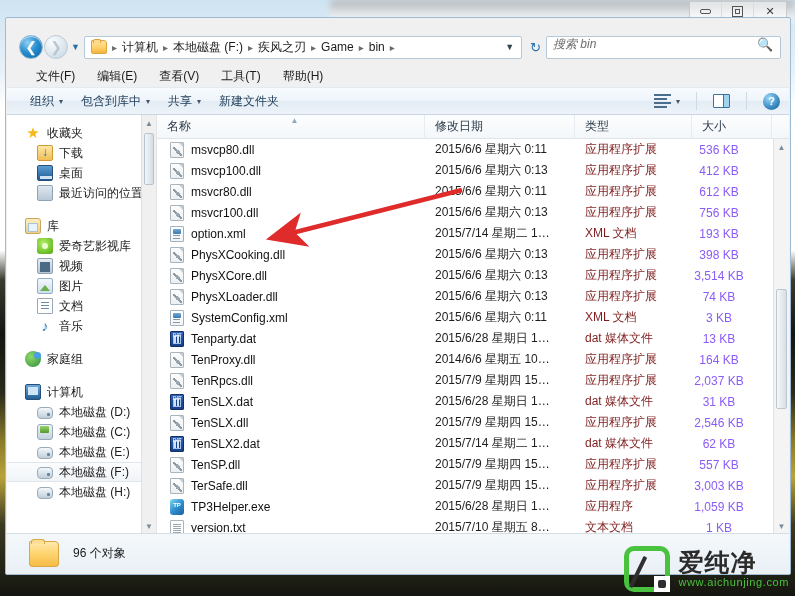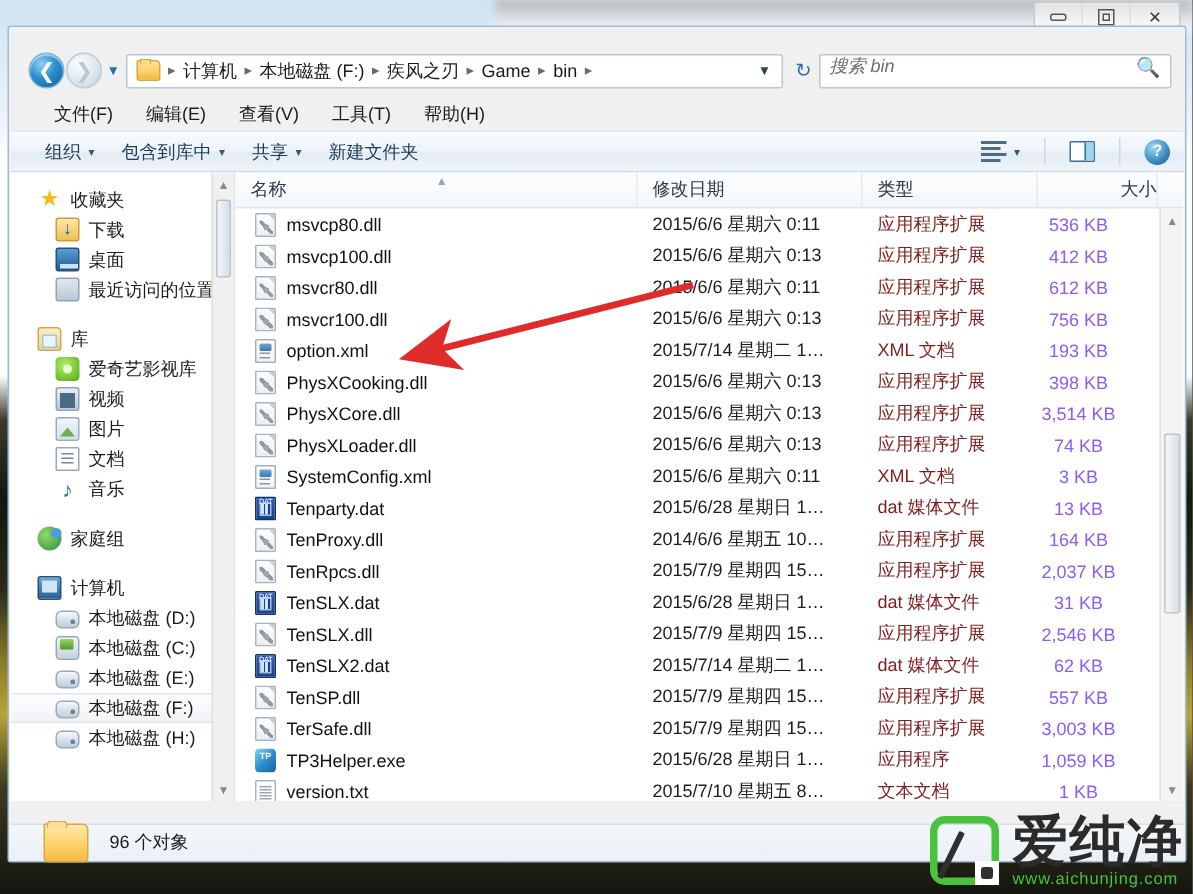--- a/index.html
+++ b/index.html
@@ -216,21 +216,21 @@
   .colhead {
     display:flex; height:24px; align-items:center;
     background: linear-gradient(180deg,#fcfdfe 0%,#f4f7fa 100%);
     border-bottom:1px solid #dde5eb;
     font-size:12px; color:#2a3a48;
   }
   .colhead .ch { padding-left:10px; border-right:1px solid #e6ecf1; height:24px; display:flex; align-items:center; position:relative; }
   .ch.name { width:268px; flex:0 0 268px; }
   .ch.date { width:150px; flex:0 0 150px; }
   .ch.type { width:117px; flex:0 0 117px; }
-  .ch.size { width:80px; flex:0 0 80px;justify-content:flex-end; }
+  .ch.size { width:80px; flex:0 0 80px; }
   .sortmark { position:absolute; left:50%; top:1px; color:#8fa8bd; font-size:8px; }
 
   .rows { position:absolute; left:0; right:16px; top:24px; bottom:0; }
   .row { display:flex; align-items:center; height:21px; font-size:12px; color:#111; }
   .cell { padding-left:10px; overflow:hidden; white-space:nowrap; }
   .cell.name { width:268px; flex:0 0 268px; display:flex; align-items:center; gap:7px; padding-left:13px; }
   .cell.date { width:150px; flex:0 0 150px; color:#1d1d1d; }
   .cell.type { width:117px; flex:0 0 117px; color:#7f1d1d; }
   .cell.size { width:80px; flex:0 0 80px; text-align:center; padding-right:26px; padding-left:0; color:#8b5cf6; }
 
@@ -286,21 +286,21 @@
     position:absolute; right:0; top:24px; bottom:0; width:16px;
     background:#f4f4f4; border-left:1px solid #e2e2e2;
   }
   .listscroll .thumb {
     position:absolute; left:2px; right:2px; top:150px; height:120px;
     background:linear-gradient(90deg,#f6f8f9,#d6dfe6); border:1px solid #bcc7d0; border-radius:2px;
   }
 
   
   .statusbar {
-    position:absolute; left:1px; right:1px; bottom:1px; height:24px;
+    position:absolute; left:1px; right:1px; bottom:1px; height:40px;
     background: linear-gradient(180deg,#f4f8fb 0%, #e9f0f6 100%);
     border-top:1px solid #d4dee6;
     display:flex; align-items:center; padding-left:22px; gap:14px;
   }
   .statusfolder {
     width:30px;height:26px;
     background:linear-gradient(180deg,#ffe9ae 0%,#ffd673 45%,#f5bc45 100%);
     border:1px solid #d7a845; border-radius:1px 4px 3px 3px; position:relative;
   }
   .statusfolder:before{
@@ -324,21 +324,21 @@
     content:"";position:absolute;left:7px;top:4px;width:4px;height:34px;background:#2f2f2f;
     transform:rotate(26deg); border-radius:1px;
   }
   .wm-mark .notch{
     position:absolute;right:-5px;bottom:-5px;width:16px;height:16px;background:#fff;
   }
   .wm-mark .dot{
     position:absolute;right:-1px;bottom:-1px;width:8px;height:8px;background:#2f2f2f;border-radius:2px;
   }
   .wm-text { display:flex; flex-direction:column; gap:2px; }
-  .wm-cn { font-size:37px; color:#2b2b2b; font-weight:bold; letter-spacing:1px; line-height:1; }
+  .wm-cn { font-size:25px; color:#2b2b2b; font-weight:bold; letter-spacing:1px; line-height:1; }
   .wm-url { font-size:11px; color:#49c23d; letter-spacing:.6px; line-height:1; }
 </style>
 </head>
 <body>
 
 <div id="root">
 
   <div class="desktop-bg"></div>
   <div class="desktop-blur-top"></div>
 

